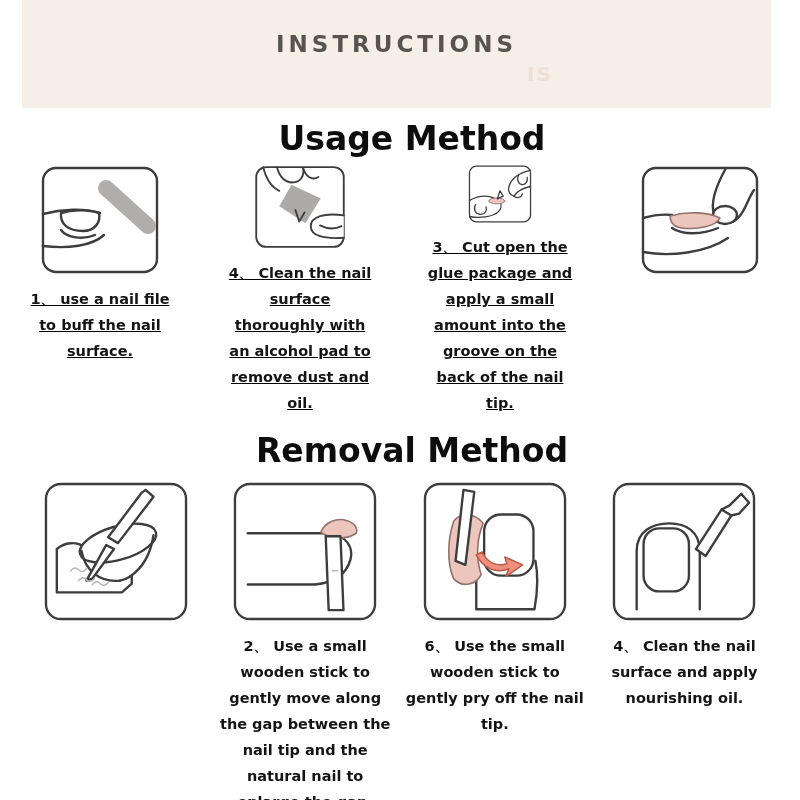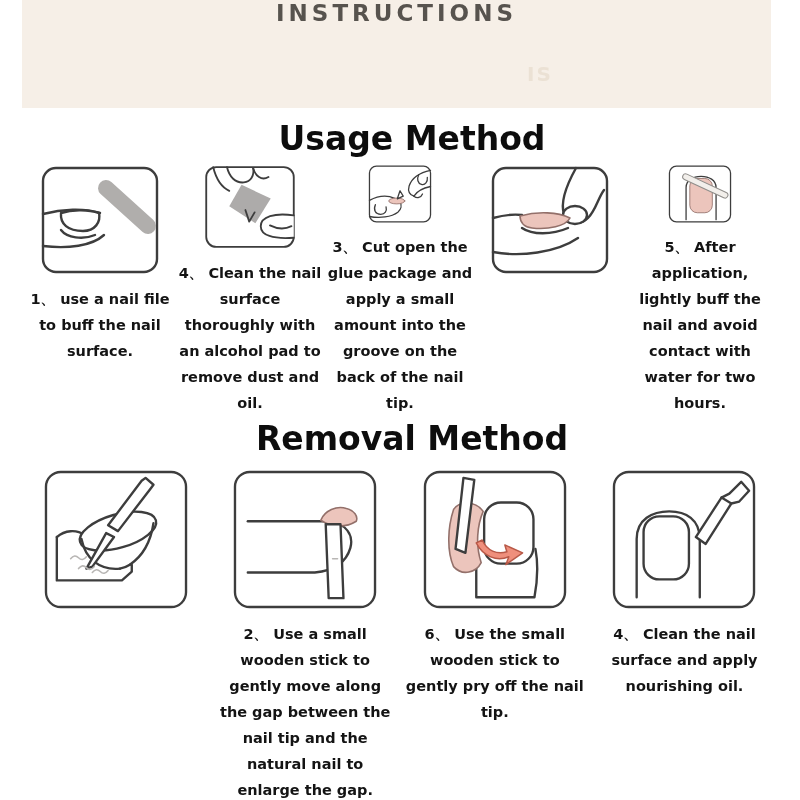--- a/index.html
+++ b/index.html
@@ -6,45 +6,45 @@
   body{
     width:800px;height:800px;background:#ffffff;overflow:hidden;
     font-family:"DejaVu Sans","Liberation Sans",sans-serif;
     -webkit-font-smoothing:antialiased;
   }
   .page{width:800px;height:800px;position:relative;}
 
   
   .header{
     position:relative;margin-left:22px;width:749px;height:108px;
-    background:#f6efe7;display:flex;justify-content:center;align-items:flex-start;
+    background:#f6efe7;display:flex;justify-content:center;align-items:center;
   }
   .header-title{
     color:#57534e;font-size:23px;font-weight:600;letter-spacing:4px;
     padding-bottom:20px;
   }
   .header-watermark{
     position:absolute;left:505px;bottom:22px;color:#ebe1d4;
     font-size:20px;font-weight:600;letter-spacing:2px;
   }
 
   
   .section-title{
     margin:0;text-align:center;font-size:33px;font-weight:700;color:#0d0d0d;
     font-family:"DejaVu Sans","Liberation Sans",sans-serif;
     padding-left:24px;
   }
   .usage-title{margin-top:8px;height:46px;line-height:46px;}
-  .removal-title{margin-top:0;height:46px;line-height:46px;}
+  .removal-title{margin-top:12px;height:46px;line-height:46px;}
 
   
   .steps-row{display:flex;justify-content:space-between;padding:0 26px;}
   .usage-row{margin-top:2px;height:252px;}
   .step{display:flex;flex-direction:column;align-items:center;}
-  .usage-row .step{width:148px;}
+  .usage-row .step{width:148px;text-decoration:underline;}
   .removal-row .step{width:179px;}
   .removal-row .step svg{margin-top:6px;}
   .step-text{
     margin:10px 0 0;font-size:14.5px;line-height:26px;font-weight:600;
     text-align:center;color:#141414;
   }
 
   
   .ic *{stroke:#3d3d3d;stroke-width:2.4;fill:none;stroke-linecap:round;stroke-linejoin:round;}
   .ic .fillw{fill:#ffffff;}
@@ -116,31 +116,20 @@
         <rect class="fillw" x="3" y="4" width="114" height="104" rx="13"></rect>
         <path d="M86,4 C76,22 70,38 74,50 C78,60 90,62 98,54 C106,46 108,34 114,26"></path>
         <ellipse class="fillw" cx="85" cy="51" rx="12" ry="9"></ellipse>
         <path d="M3,54 C14,51 24,50 32,51"></path>
         <path class="pink" d="M30,52 C48,47 68,48 80,54 C76,62 58,66 42,64 C34,63 30,58 30,52 Z"></path>
         <path d="M32,64 C42,71 62,71 78,64"></path>
         <path d="M3,88 C30,93 66,89 88,74"></path>
       </svg>
     </div>
 
-    <div class="step">
-      <svg class="ic" width="122" height="112" viewBox="0 0 120 112">
-        <rect class="fillw" x="3" y="4" width="114" height="104" rx="13"></rect>
-        <path class="fillw" d="M34,104 L34,44 C34,30 47,23 62,23 C77,23 90,30 90,44 L90,104"></path>
-        <rect class="pink" x="41" y="27" width="42" height="64" rx="14"></rect>
-        <g transform="rotate(25 28 22)">
-          <rect class="lightbar" x="28" y="16" width="92" height="11" rx="5.5"></rect>
-        </g>
-      </svg>
-      <p class="step-text">5、 After application, lightly buff the nail and avoid contact with water for two hours.</p>
-    </div>
 
   </div>
 
   <h1 class="section-title removal-title">Removal Method</h1>
 
   <div class="steps-row removal-row">
 
     <div class="step">
       <svg class="ic" width="146" height="143" viewBox="0 0 148 145">
         <rect class="fillw" x="3" y="4" width="142" height="137" rx="15"></rect>

